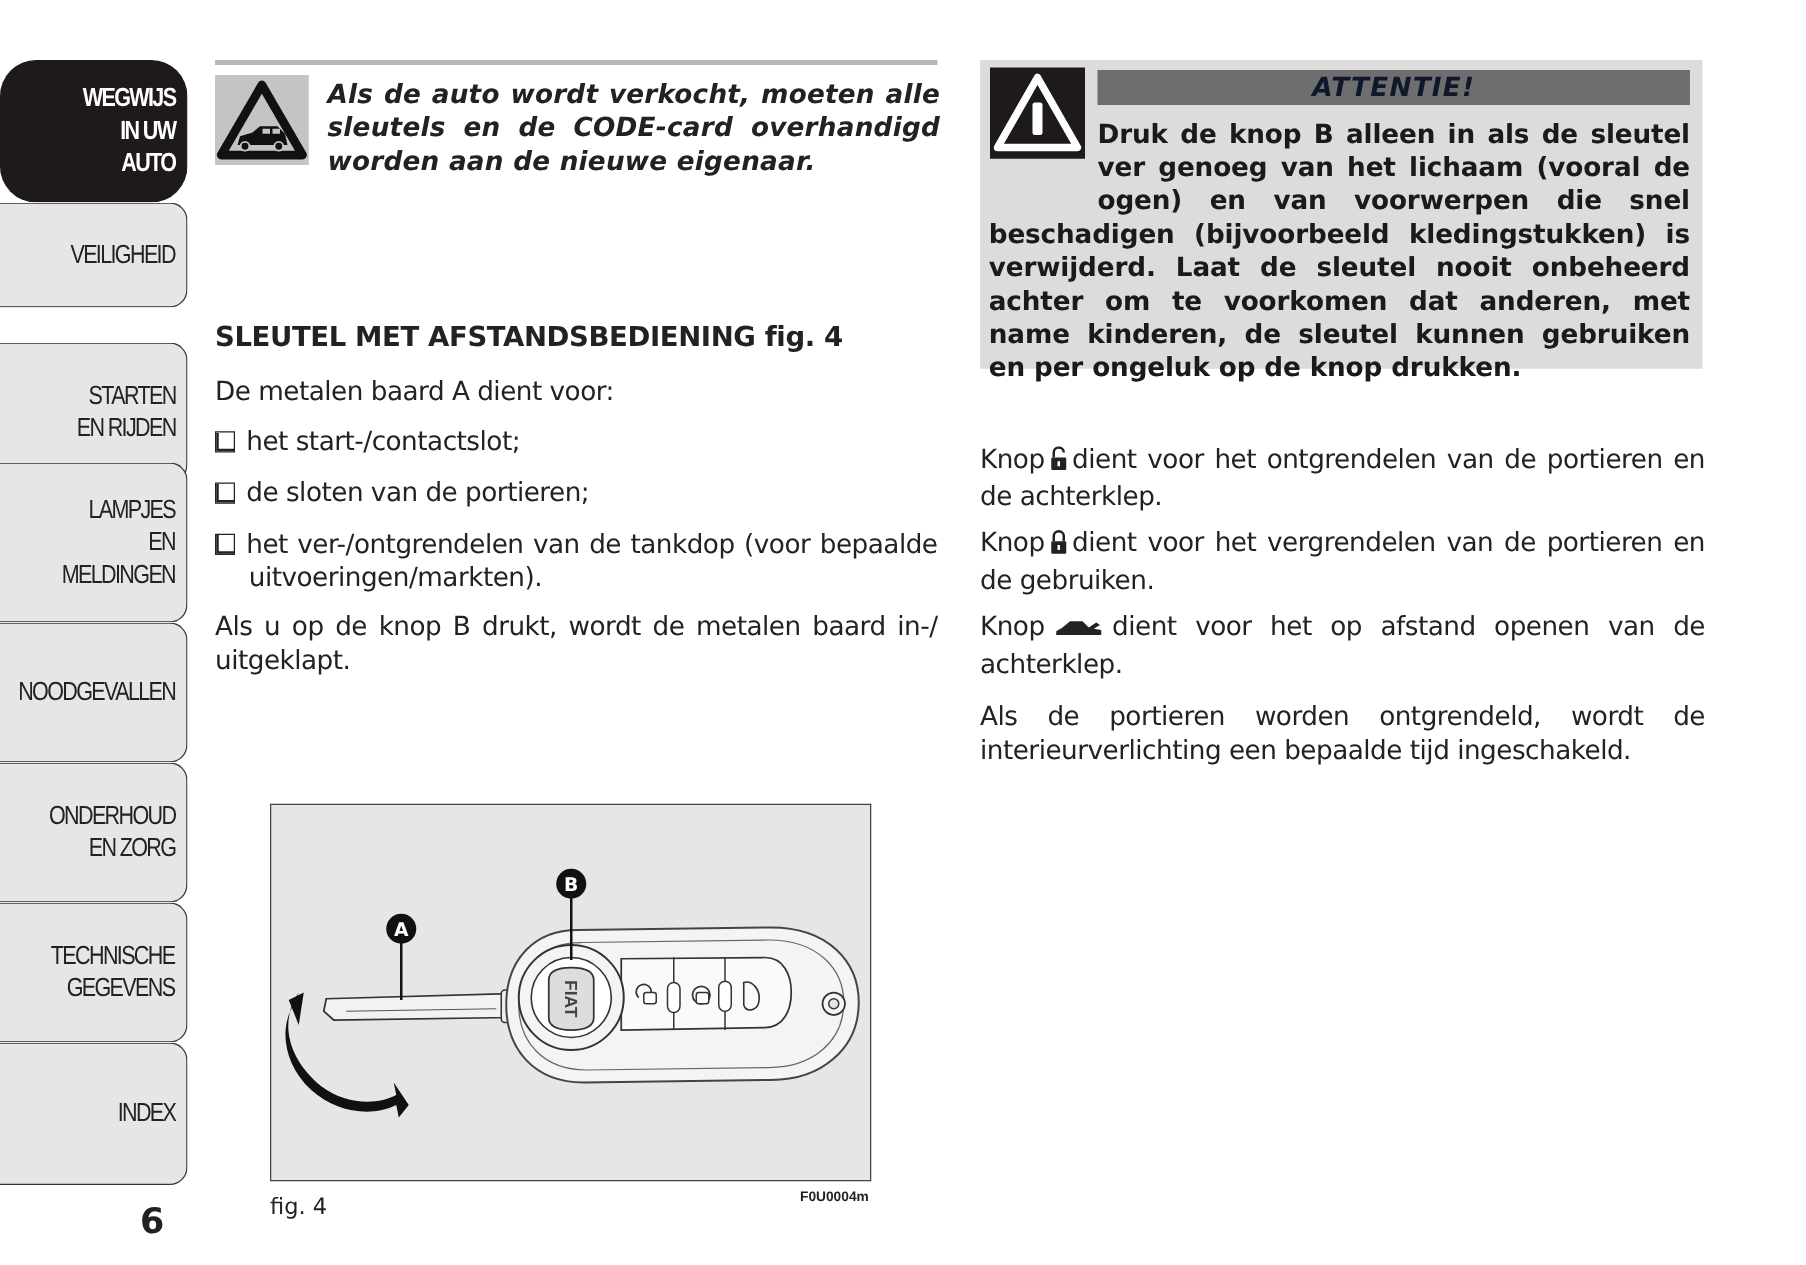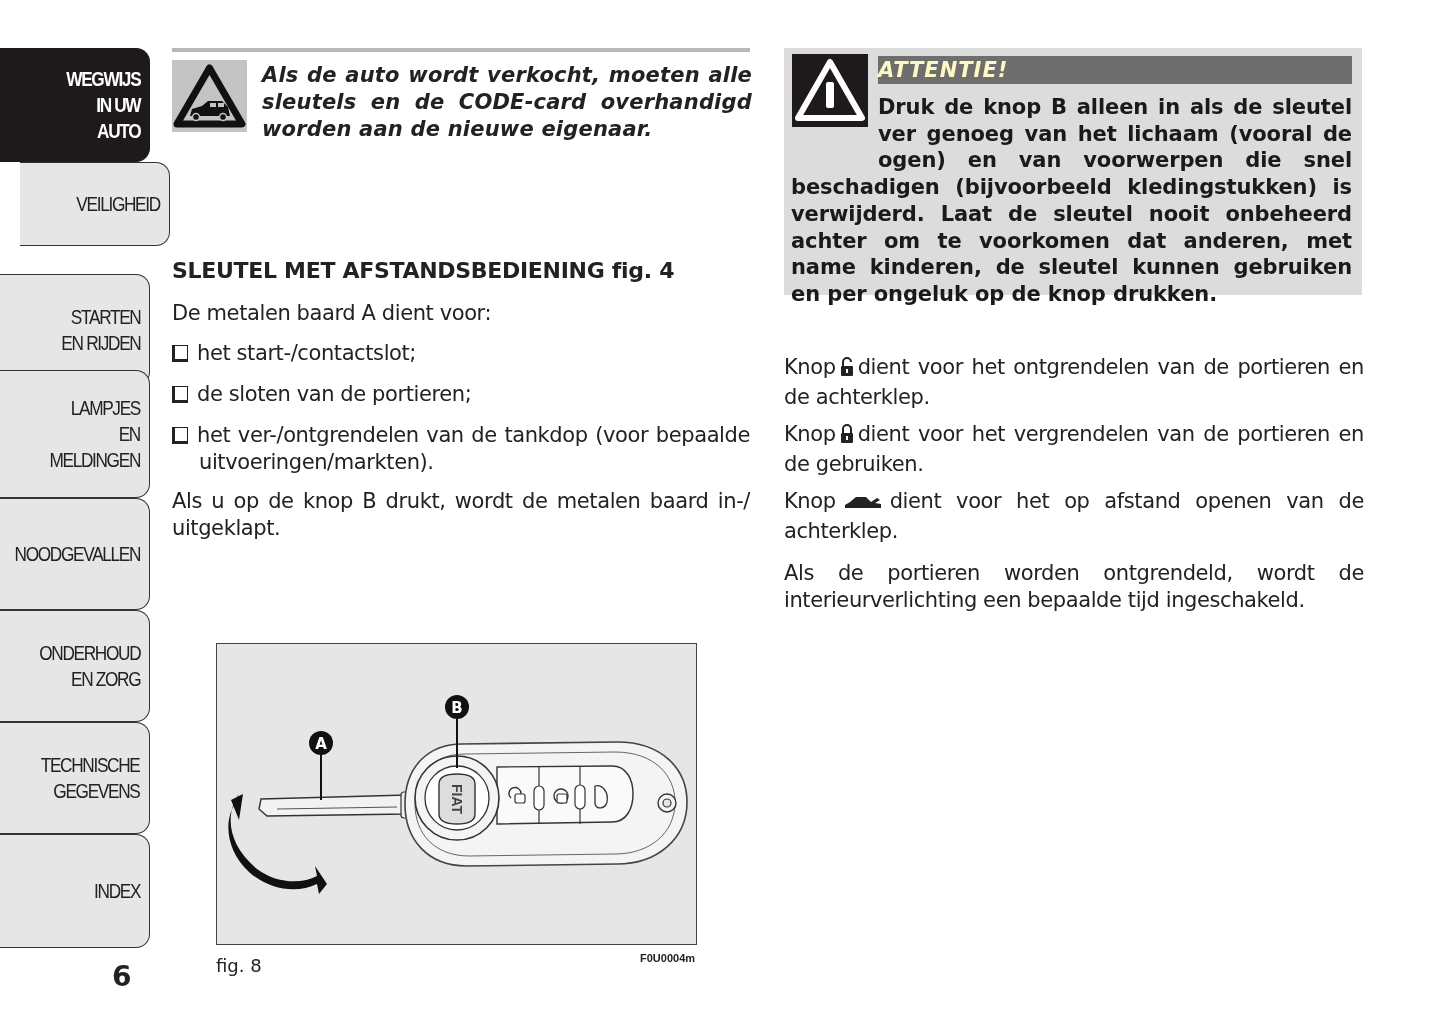--- a/index.html
+++ b/index.html
@@ -1,55 +1,55 @@
 <!DOCTYPE html>
 <html><head>
 <meta charset="utf-8">
 <style>
   html,body{margin:0;padding:0;background:#fff;}
   body{width:1445px;height:1012px;position:relative;overflow:hidden;font-family:"DejaVu Sans","Liberation Sans",sans-serif;color:#1a1a1a;}
   
   .tab{position:absolute;left:0;width:150px;background:#e6e6e6;border:1.5px solid #333;border-left:none;border-radius:0 14px 14px 0;box-sizing:border-box;display:flex;align-items:center;justify-content:flex-end;padding-right:9px;text-align:right;font-family:"Liberation Sans",sans-serif;font-size:21px;letter-spacing:-1.6px;line-height:26px;color:#222;transform-origin:right center;}
   .tab span{display:block;transform:scaleX(0.82);transform-origin:right center;white-space:pre-line;}
-  .tab.active{background:#1e1a1b;color:#fff;font-weight:bold;border-color:#1e1a1b;}
+  .tab.active{background:#1e1a1b;color:#fff;font-weight:bold;border-color:#1e1a1b;border-radius:29px;}
   .page-num{position:absolute;left:112px;top:960px;font-family:"DejaVu Sans",sans-serif;font-weight:bold;font-size:28px;color:#222;}
   
   .topbar{position:absolute;left:172px;top:48px;width:578px;height:4px;background:#b8b8b8;}
   .note-icon{position:absolute;left:172px;top:60px;width:75px;height:72px;background:#c4c4c4;}
   .note-text{position:absolute;left:262px;top:62px;width:490px;font-family:"DejaVu Sans",sans-serif;font-style:italic;font-weight:bold;font-size:21px;line-height:27px;text-align:justify;color:#222;letter-spacing:0.2px;}
   .heading{position:absolute;left:172px;top:258px;font-family:"DejaVu Sans",sans-serif;font-weight:bold;font-size:22px;color:#222;letter-spacing:-0.3px;}
   .body{font-family:"DejaVu Sans",sans-serif;font-size:21px;line-height:27px;color:#222;letter-spacing:-0.4px;}
   .para{position:absolute;}
   .bullet{position:absolute;left:172px;width:580px;}
   .bullet .box{display:inline-block;width:16px;height:17px;border:1.8px solid #222;box-sizing:border-box;margin-right:9px;vertical-align:-2px;box-shadow:2px -2px 0 0 #222 inset;}
   .bullet .txt{display:inline;}
   .bullet.hang{padding-left:27px;text-indent:-27px;}
   
   .figure{position:absolute;left:216px;top:643px;width:481px;height:302px;background:#e6e6e6;border:1.5px solid #444;box-sizing:border-box;}
   .fig-cap{position:absolute;left:216px;top:955px;font-family:"DejaVu Sans",sans-serif;font-size:18px;color:#222;}
   .fig-code{position:absolute;left:640px;top:952px;font-family:"Liberation Sans",sans-serif;font-weight:bold;font-size:11px;color:#222;}
   
   .warn{position:absolute;left:784px;top:48px;width:578px;height:247px;background:#dcdcdc;}
   .warn-icon{position:absolute;left:792px;top:54px;width:76px;height:73px;background:#1e1a1b;}
-  .warn-head{position:absolute;left:878px;top:56px;width:474px;height:28px;background:#6e6e6e;color:#fef9c3;font-family:"DejaVu Sans",sans-serif;font-style:italic;font-weight:bold;font-size:21px;line-height:28px;letter-spacing:1px;}
+  .warn-head{position:absolute;left:878px;top:56px;width:474px;height:28px;background:#6e6e6e;color:#0f172a;text-align:center;font-family:"DejaVu Sans",sans-serif;font-style:italic;font-weight:bold;font-size:21px;line-height:28px;letter-spacing:1px;}
   .warn-text{position:absolute;left:791px;top:94px;width:561px;font-family:"DejaVu Sans",sans-serif;font-weight:bold;font-size:21px;line-height:26.7px;text-align:justify;color:#1a1a1a;letter-spacing:-0.1px;}
   .warn-text .indent{float:left;width:87px;height:54px;}
   .rp{position:absolute;left:784px;width:580px;text-align:justify;}
   .inline-icon{display:inline-block;vertical-align:-3px;margin:0 4px;}
 </style>
 </head>
 <body>
 
 <nav>
   <div class="tab active" style="top:48px;height:114px;">
       <span>WEGWIJS
 IN UW
 AUTO</span>
     </div>
-  <div class="tab" style="top:162px;height:84px;margin-left:20px;">
+  <div class="tab" style="top:162px;height:84px;">
       <span>VEILIGHEID</span>
     </div>
   <div class="tab" style="top:274px;height:112px;">
       <span>STARTEN
 EN RIJDEN</span>
     </div>
   <div class="tab" style="top:370px;height:128px;">
       <span>LAMPJES
 EN MELDINGEN</span>
     </div>
@@ -125,21 +125,21 @@
     <line x1="240" y1="74" x2="240" y2="124" stroke="#111" stroke-width="2"></line>
     <circle cx="104" cy="99" r="12" fill="#111"></circle>
     <text x="104" y="105" font-family="DejaVu Sans, sans-serif" font-weight="bold" font-size="15" fill="#fff" text-anchor="middle">A</text>
     <circle cx="240" cy="63" r="12" fill="#111"></circle>
     <text x="240" y="69" font-family="DejaVu Sans, sans-serif" font-weight="bold" font-size="15" fill="#fff" text-anchor="middle">B</text>
 
     <path d="M22 150 C8 170 10 200 40 225 C60 240 85 240 100 232 L98 222 L110 240 L102 250 L100 240 C80 250 52 246 32 228 C10 208 6 178 18 160 Z" fill="#111"></path>
     <path d="M14 156 L26 150 L22 176 Z" fill="#111"></path>
   </svg>
 </div>
-<div class="fig-cap">fig. 8</div>
+<div class="fig-cap">fig. 4</div>
 <div class="fig-code">F0U0004m</div>
 
 <div class="warn"></div>
 <div class="warn-icon">
   <svg width="76" height="73" viewBox="0 0 76 73">
     <path d="M38 8 L70 64 L6 64 Z" fill="none" stroke="#fff" stroke-width="6" stroke-linejoin="round"></path>
     <rect x="34" y="28" width="8" height="26" rx="2" fill="#fff"></rect>
   </svg>
 </div>
 <div class="warn-head">ATTENTIE!</div>

